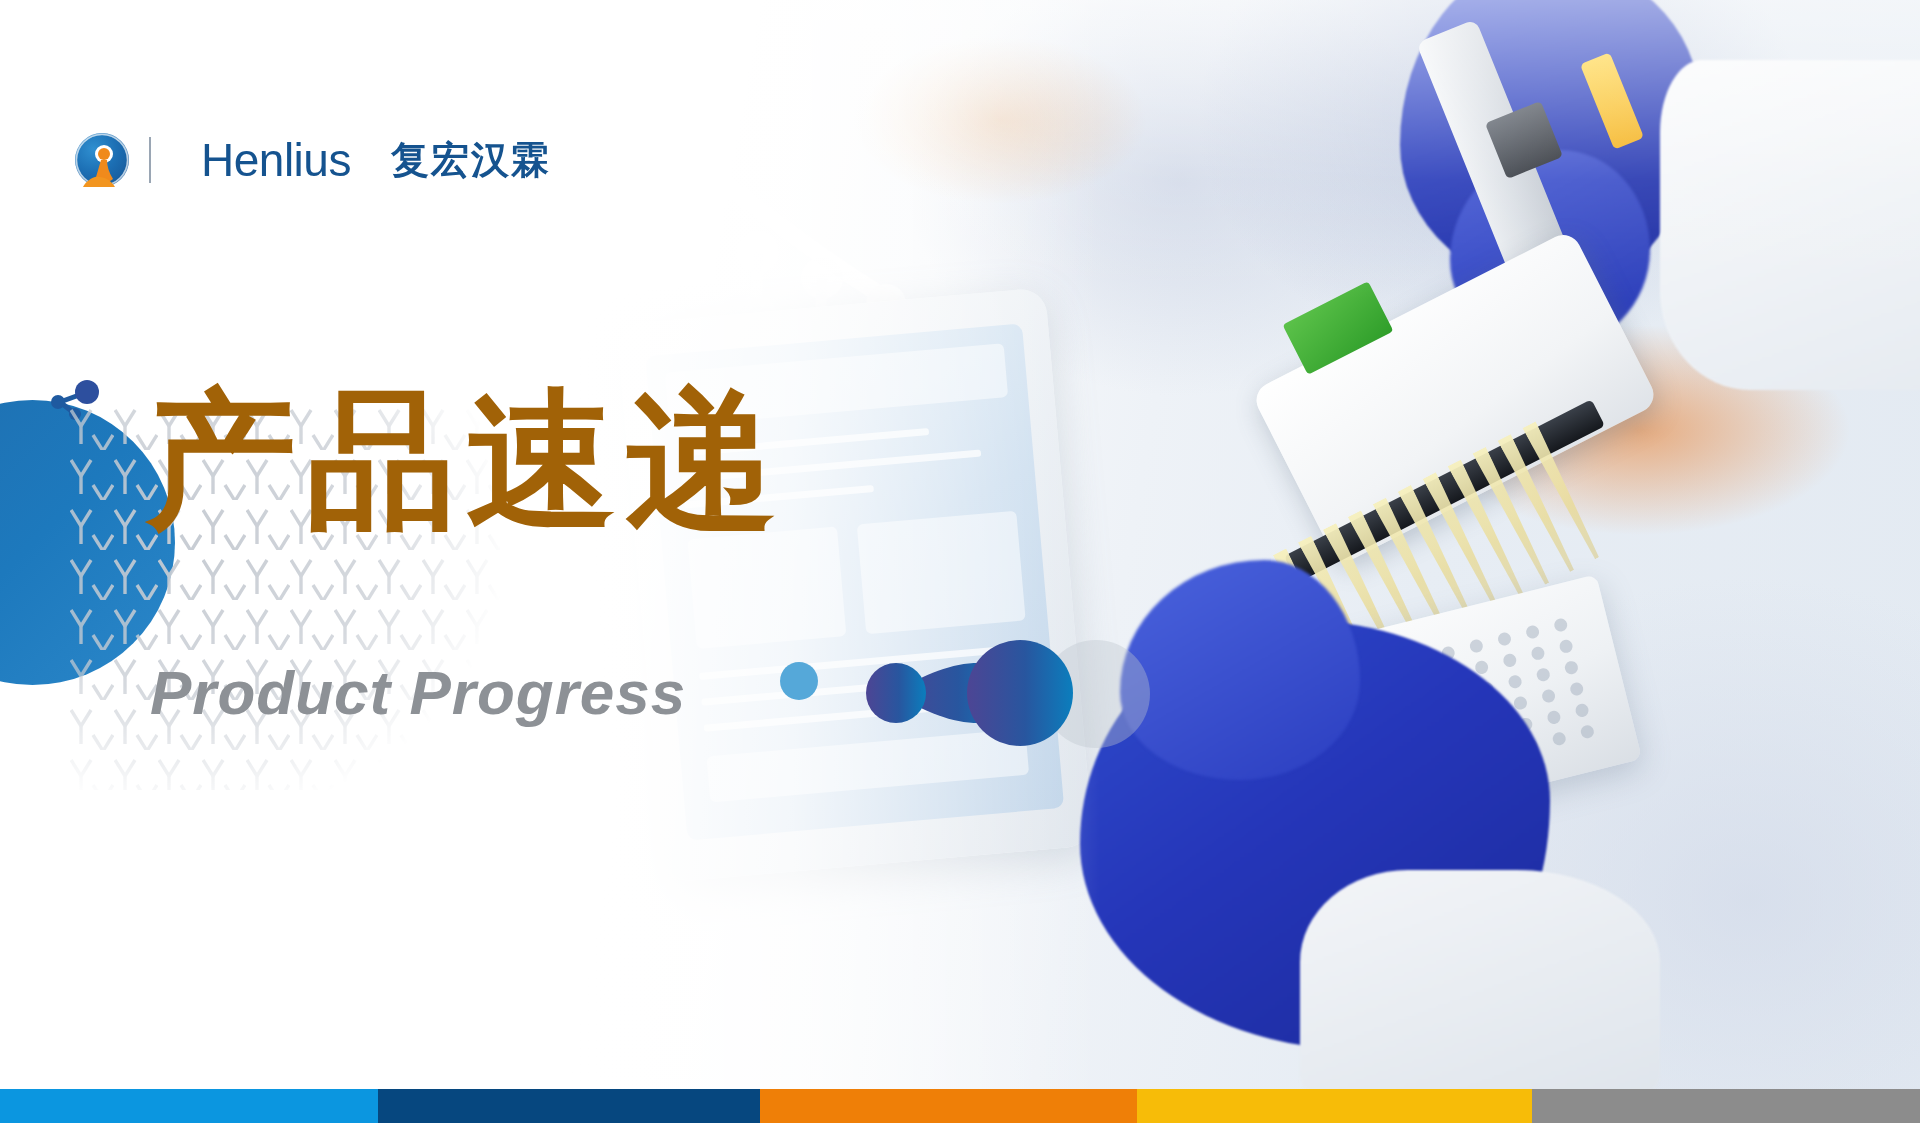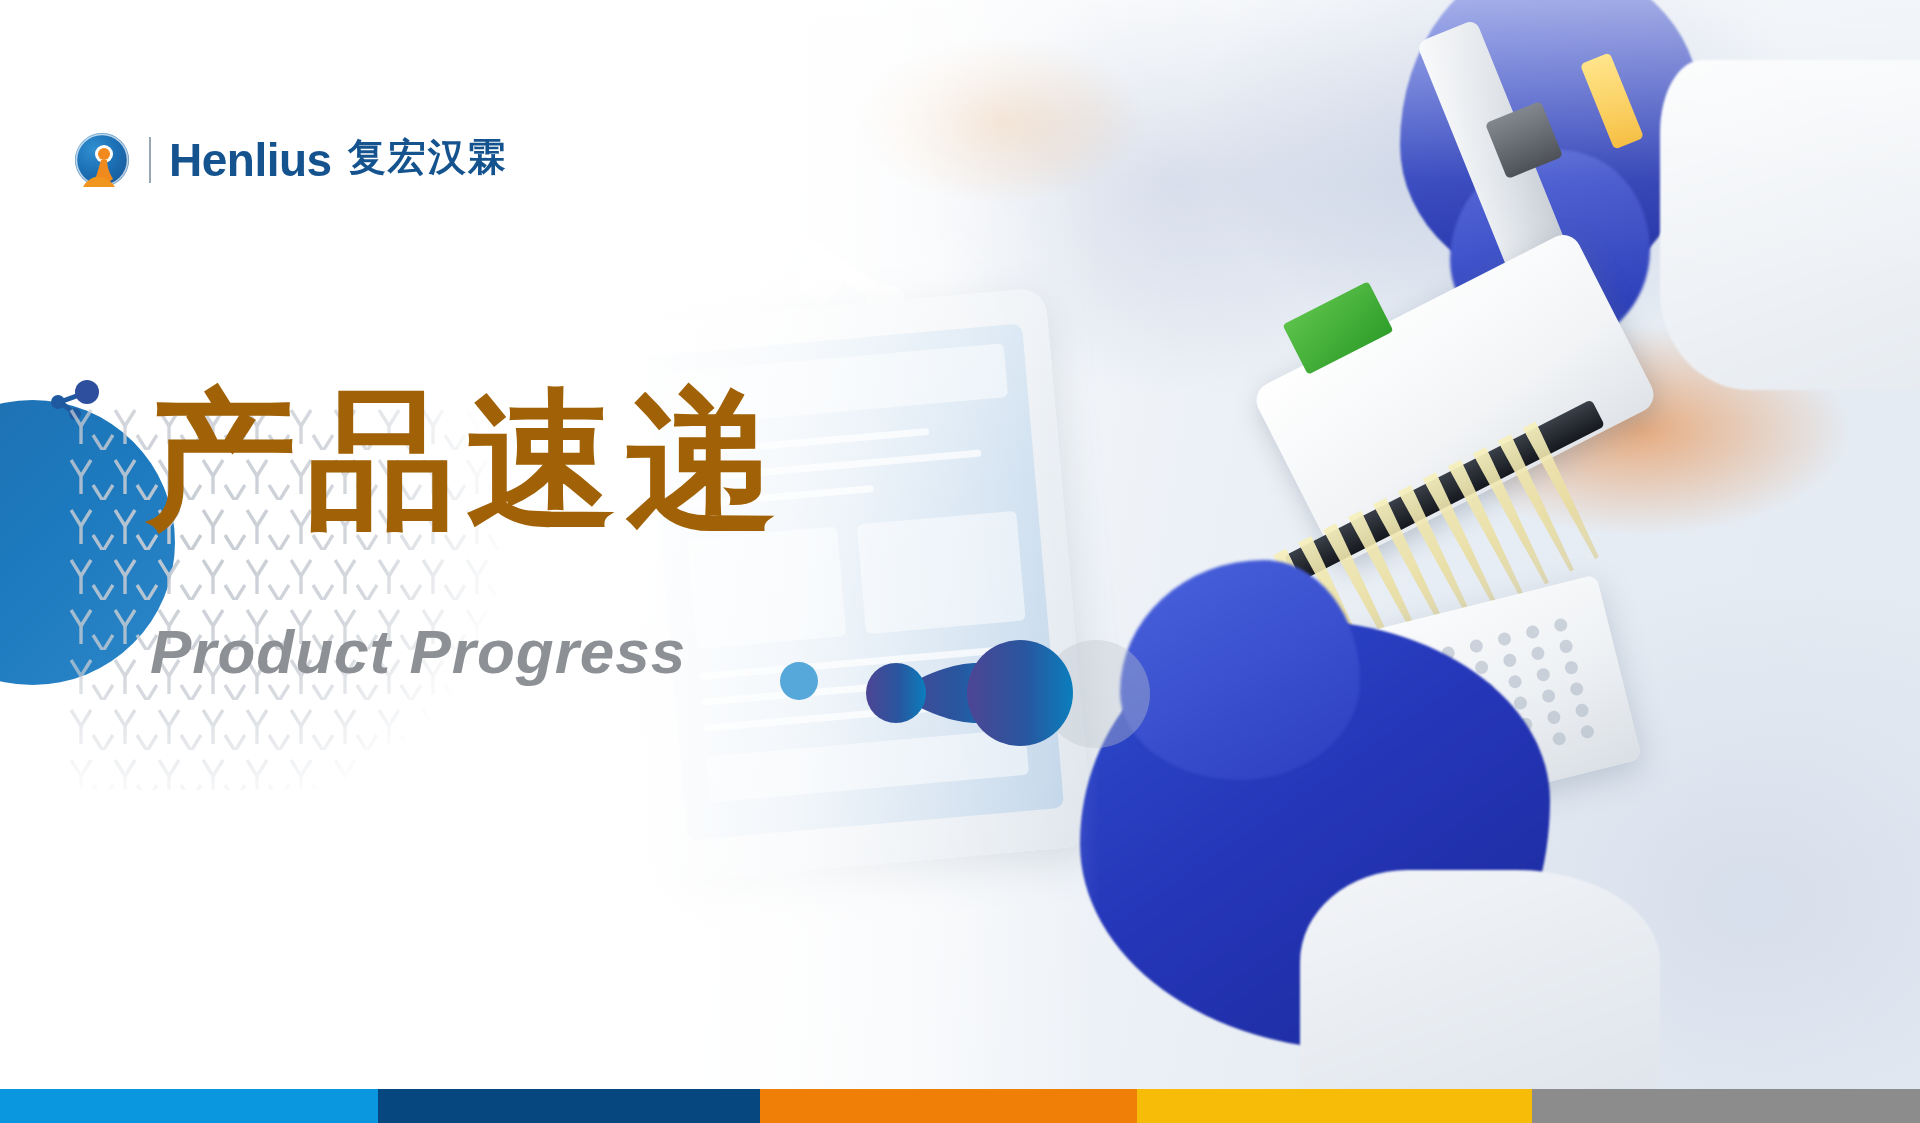--- a/index.html
+++ b/index.html
@@ -86,28 +86,28 @@
   .mol-dot-lite{position:absolute;left:780px;top:662px;width:38px;height:38px;border-radius:50%;background:#55a8d9;}
   .mol-gray{position:absolute;left:1042px;top:640px;width:108px;height:108px;border-radius:50%;background:rgba(190,196,205,.38);}
   .mol-pair{position:absolute;left:860px;top:638px;width:260px;height:110px;}
 
   
   .logo{position:absolute;left:75px;top:133px;display:flex;align-items:center;}
   .logo-mark{position:relative;width:54px;height:54px;border-radius:50%;flex:0 0 auto;
     background:radial-gradient(circle at 34% 30%,#2f8fd0 0%,#1c6fb4 45%,#14508f 100%);
     box-shadow:inset 0 0 0 2px rgba(255,255,255,.35);}
   .logo-div{width:2px;height:46px;background:#9aa6b4;margin:0 18px 0 20px;flex:0 0 auto;}
-  .logo-en{font-size:46px;font-weight:bold;color:#15538f;letter-spacing:-.5px;line-height:1;}
-  .logo-cn{font-size:38px;font-weight:bold;color:#15538f;margin-left:16px;line-height:1;
-    font-family:Liberation Mono, monospace;letter-spacing:2px;}
+  .logo-en{font-size:46px;font-weight:normal;color:#15538f;letter-spacing:-.5px;line-height:1;margin-left:32px;}
+  .logo-cn{font-size:38px;font-weight:bold;color:#15538f;margin-left:40px;line-height:1;
+    font-family:Liberation Serif, serif;letter-spacing:2px;}
 
   
   .title-cn{position:absolute;left:146px;top:385px;font-size:150px;font-weight:bold;color:#a16207;
     letter-spacing:10px;line-height:1;font-family:"DejaVu Sans","Liberation Sans",sans-serif;white-space:nowrap;}
-  .title-en{position:absolute;left:150px;top:621px;font-size:62px;font-weight:bold;font-style:italic;
+  .title-en{position:absolute;left:150px;top:662px;font-size:62px;font-weight:bold;font-style:italic;
     color:#8d9196;letter-spacing:1px;line-height:1;white-space:nowrap;}
 
   
   .bottom-bar{position:absolute;left:0;bottom:0;width:1920px;height:34px;display:flex;}
   .bseg{height:100%;}
 </style>
 </head>
 <body>
 
 <div id="slide">

